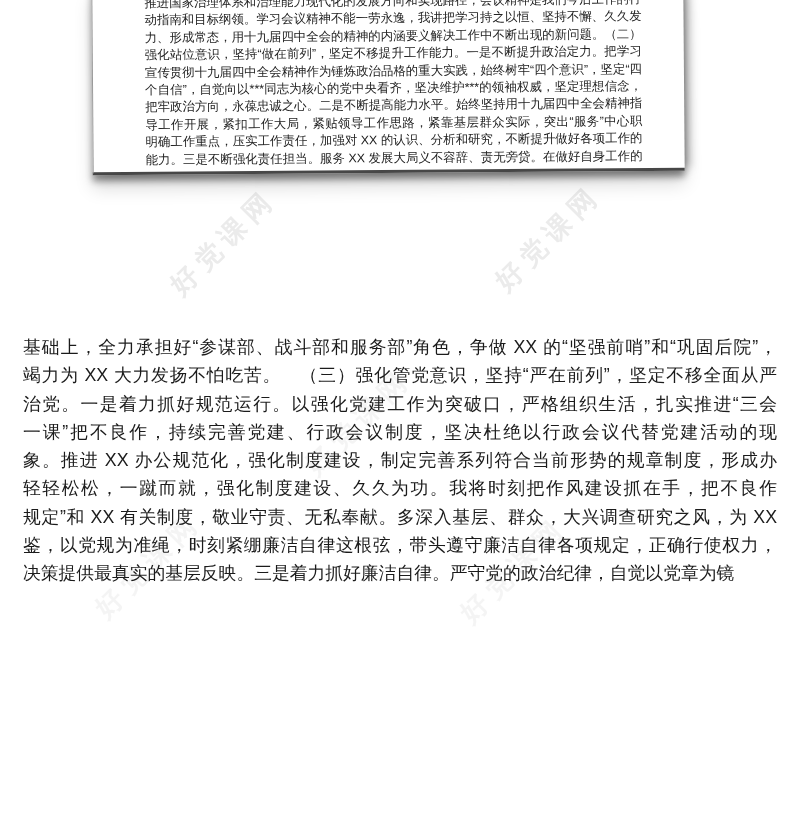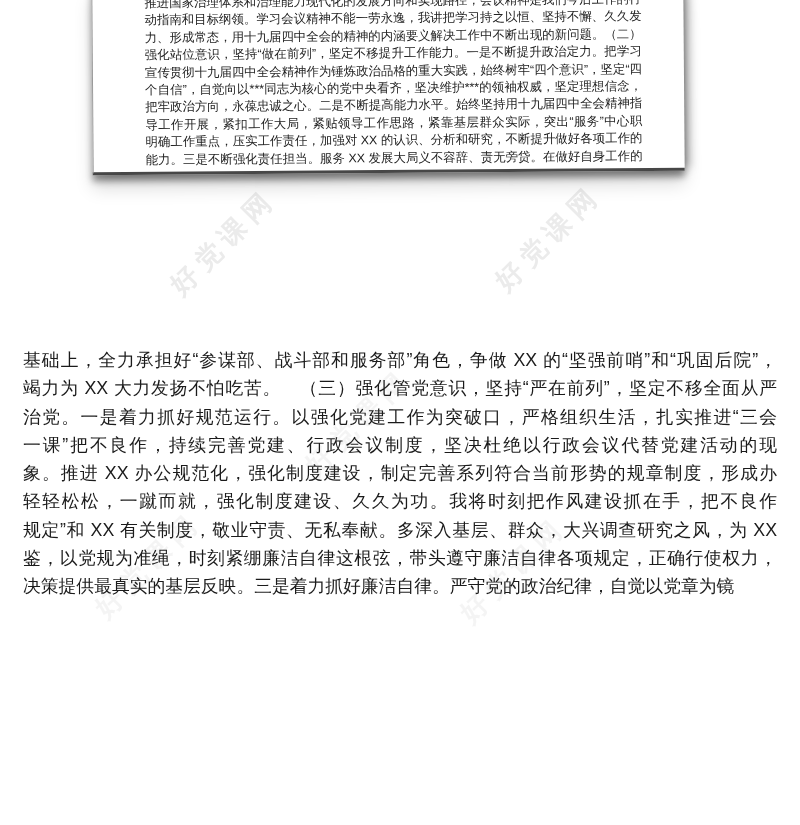--- a/index.html
+++ b/index.html
@@ -33,21 +33,21 @@
     padding:7px 42px 0 52px;
     font-size:12.4px;line-height:17.4px;color:#222222;
   }
   .doc-line{
     text-align:justify;text-align-last:justify;text-justify:inter-character;
     height:17.4px;overflow:hidden;
   }
 
   
   .main-text{
-    position:absolute;left:23px;top:346px;width:754px;z-index:1;
+    position:absolute;left:23px;top:333px;width:754px;z-index:1;
     font-size:17.8px;line-height:28.3px;color:#1b1b1b;
   }
   .body-line{
     text-align:justify;text-align-last:justify;text-justify:inter-character;
     height:28.3px;overflow:hidden;
   }
   .body-line:last-child{text-align-last:left;}
 </style>
 </head>
 <body>

